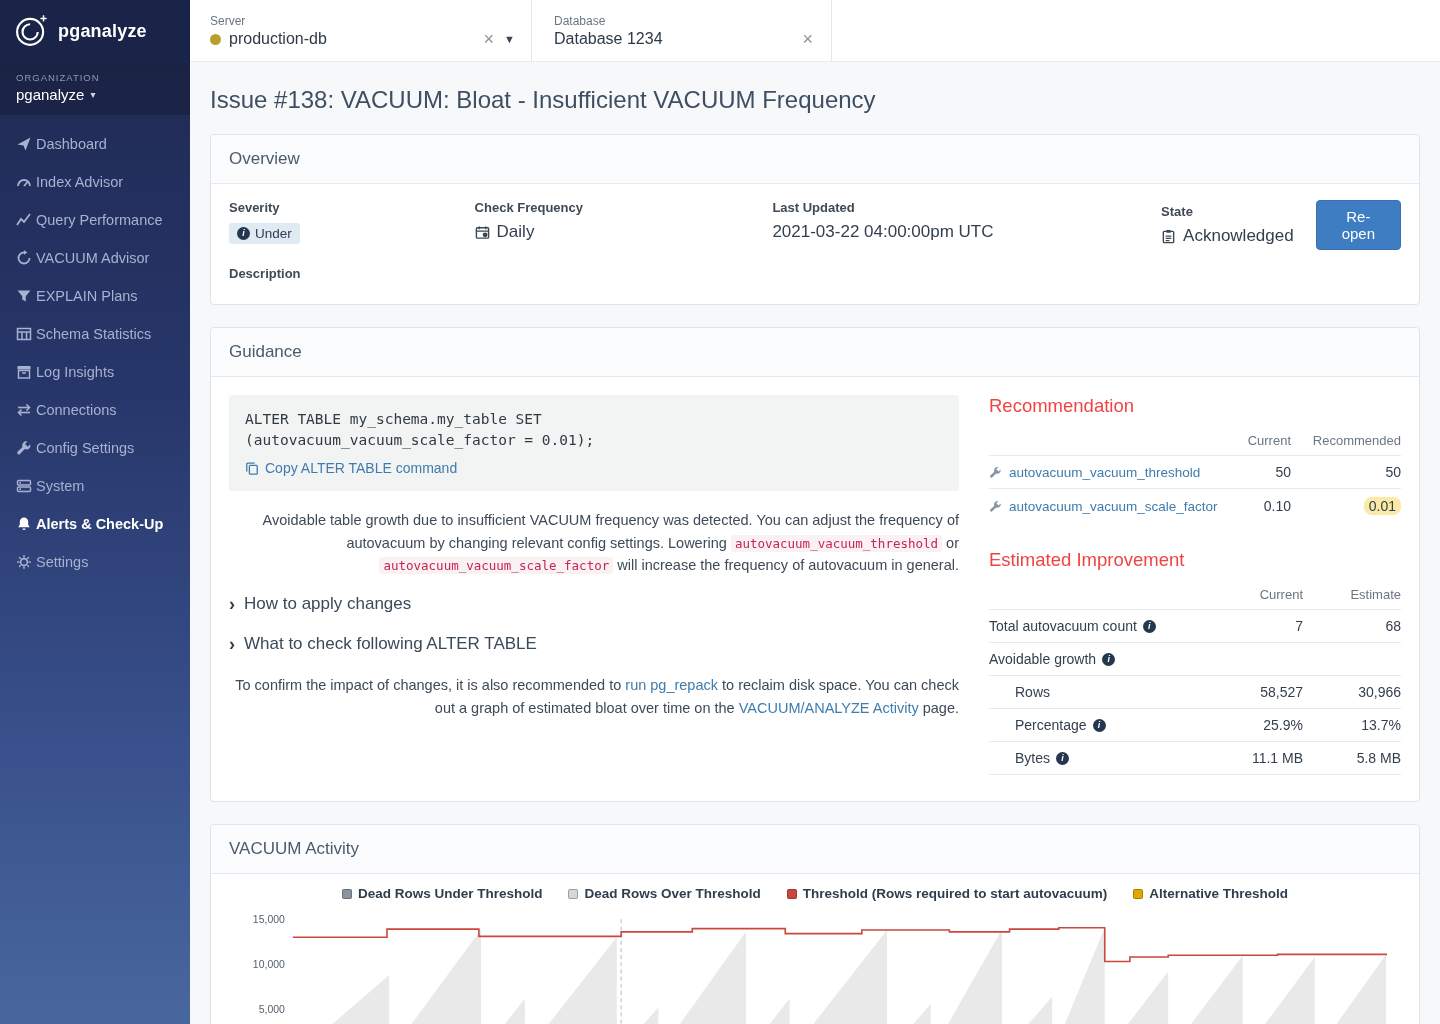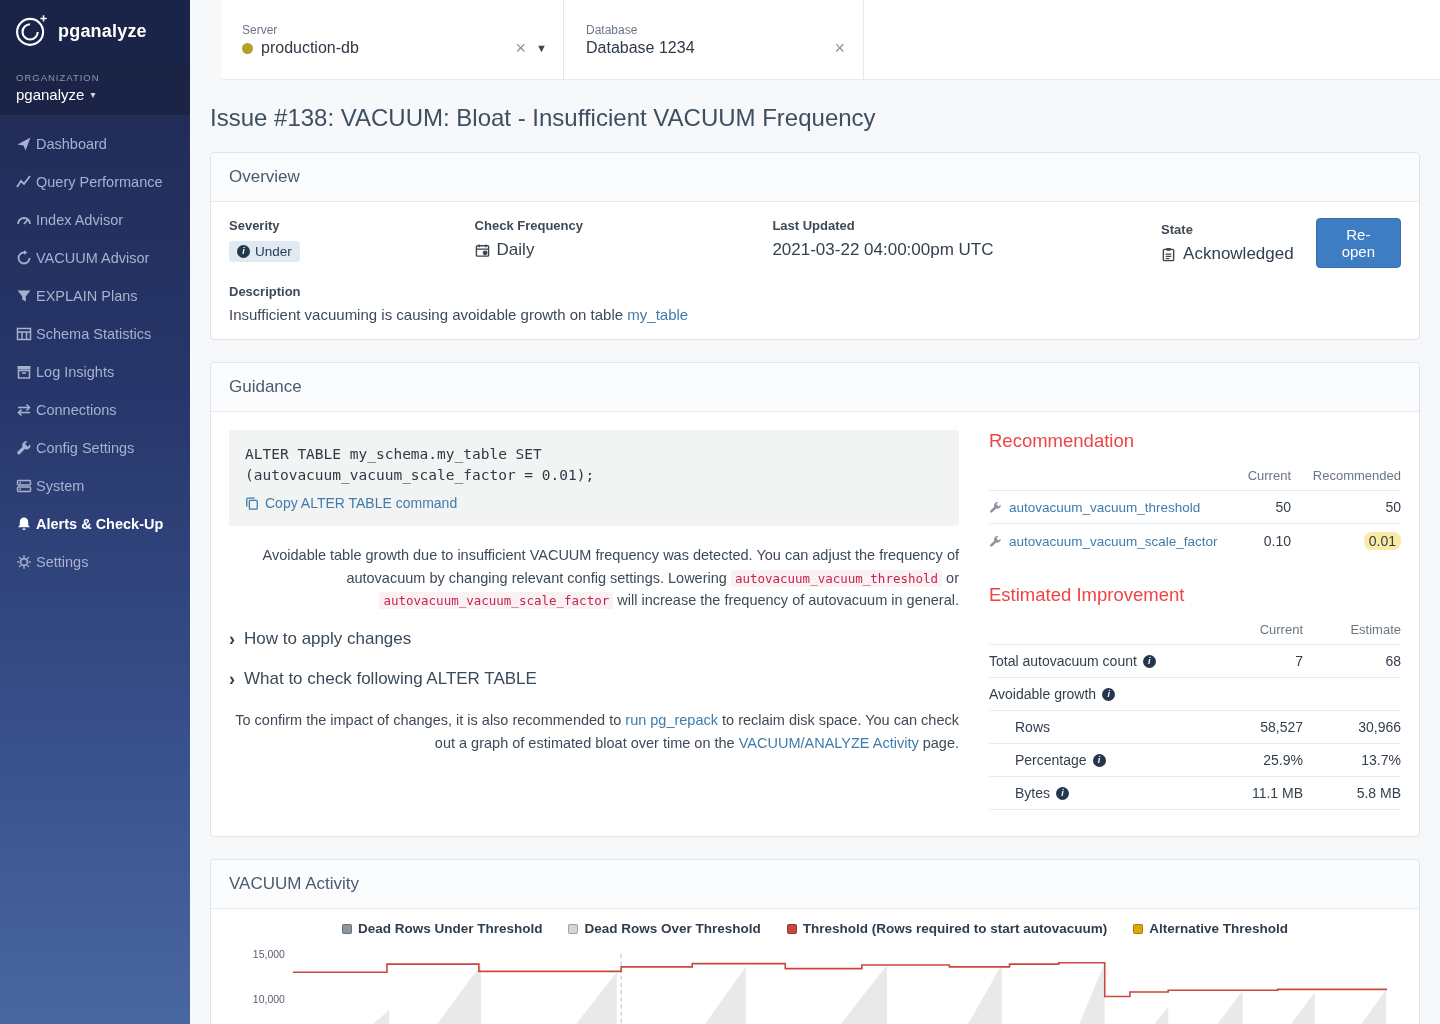--- a/index.html
+++ b/index.html
@@ -16,21 +16,21 @@
   .org-name { font-size:15px; color:#fff; display:flex; align-items:center; gap:6px; }
   .org-name .caret { font-size:10px; color:#cdd4ea; }
   .nav { padding-top:10px; }
   .nav-item { display:flex; align-items:center; gap:4px; padding:11px 16px; font-size:14.5px; cursor:pointer; color:#a7b1d0; }
   .nav-item svg { width:16px; height:16px; flex:0 0 16px; }
   .nav-item.active { color:#fff; font-weight:600; }
 
   
   .main { margin-left:190px; height:1024px; overflow:hidden; }
 
-  .topbar { height:80px; background:#fff; border-bottom:1px solid #e9ecef; display:flex; align-items:stretch; padding-left:20px;margin-left:32px; }
+  .topbar { height:62px; background:#fff; border-bottom:1px solid #e9ecef; display:flex; align-items:stretch; padding-left:20px; }
   .selector { padding:9px 16px 8px 0; border-right:1px solid #e5e8eb; display:flex; flex-direction:column; justify-content:center; cursor:pointer; }
   .selector.server { width:322px; }
   .selector.database { width:300px; padding-left:22px; }
   .sel-label { font-size:12px; color:#6b7685; margin-bottom:2px; }
   .sel-row { display:flex; align-items:center; gap:8px; font-size:16px; color:#2e3a47; }
   .status-dot { width:11px; height:11px; border-radius:50%; background:#b5a02a; display:inline-block; }
   .sel-value { flex:1; }
   .clear-x { color:#8a939e; font-size:18px; line-height:1; padding:0 2px; cursor:pointer; }
   .caret-down { color:#3d4754; font-size:11px; cursor:pointer; }
 
@@ -116,30 +116,30 @@
   </div>
   <nav class="nav">
     <div class="nav-item">
       <svg viewBox="0 0 16 16">
           <path d="M1.5 8.5 L14.5 1.5 L9.5 14.5 L7.5 9.5 Z" fill="currentColor"></path>
         </svg>
       <span>Dashboard</span>
     </div>
     <div class="nav-item">
       <svg viewBox="0 0 16 16">
-          <polyline points="1,13 5,7 8,10 14,2" fill="none" stroke="currentColor" stroke-width="1.8"></polyline>
-        </svg>
-      <span>Query Performance</span>
-    </div>
-    <div class="nav-item">
-      <svg viewBox="0 0 16 16">
           <path d="M2 12 A6 6 0 1 1 14 12" fill="none" stroke="currentColor" stroke-width="1.8"></path>
           <line x1="8" y1="12" x2="11.5" y2="8" stroke="currentColor" stroke-width="1.8"></line>
         </svg>
       <span>Index Advisor</span>
+    </div>
+    <div class="nav-item">
+      <svg viewBox="0 0 16 16">
+          <polyline points="1,13 5,7 8,10 14,2" fill="none" stroke="currentColor" stroke-width="1.8"></polyline>
+        </svg>
+      <span>Query Performance</span>
     </div>
     <div class="nav-item">
       <svg viewBox="0 0 16 16">
           <path d="M13.5 8 A5.5 5.5 0 1 1 8 2.5" fill="none" stroke="currentColor" stroke-width="1.8"></path>
           <path d="M8 0.2 L11.4 2.5 L8 4.8 Z" fill="currentColor"></path>
         </svg>
       <span>VACUUM Advisor</span>
     </div>
     <div class="nav-item">
       <svg viewBox="0 0 16 16">
@@ -278,21 +278,20 @@
                     <path d="M5 7.5 h6 M5 10 h6 M5 12.5 h4" stroke="#3c4754" stroke-width="1.3"></path>
                   </svg>
                 <span>Acknowledged</span>
               </div>
             </div>
             <button class="btn-primary">Re-open</button>
           </div>
         </div>
         <div class="desc">
           <div class="meta-label">Description</div>
-          <p><span>Insufficient vacuuming is causing avoidable growth on table </span><a class="t-link">my_table</a></p>
         </div>
       </div>
     </section>
 
     <section class="card">
       <div class="card-header"><span>Guidance</span></div>
       <div class="guidance-body">
         <div class="guidance-left">
           <div class="code-block">
             <div class="code-line">ALTER TABLE my_schema.my_table SET</div>

